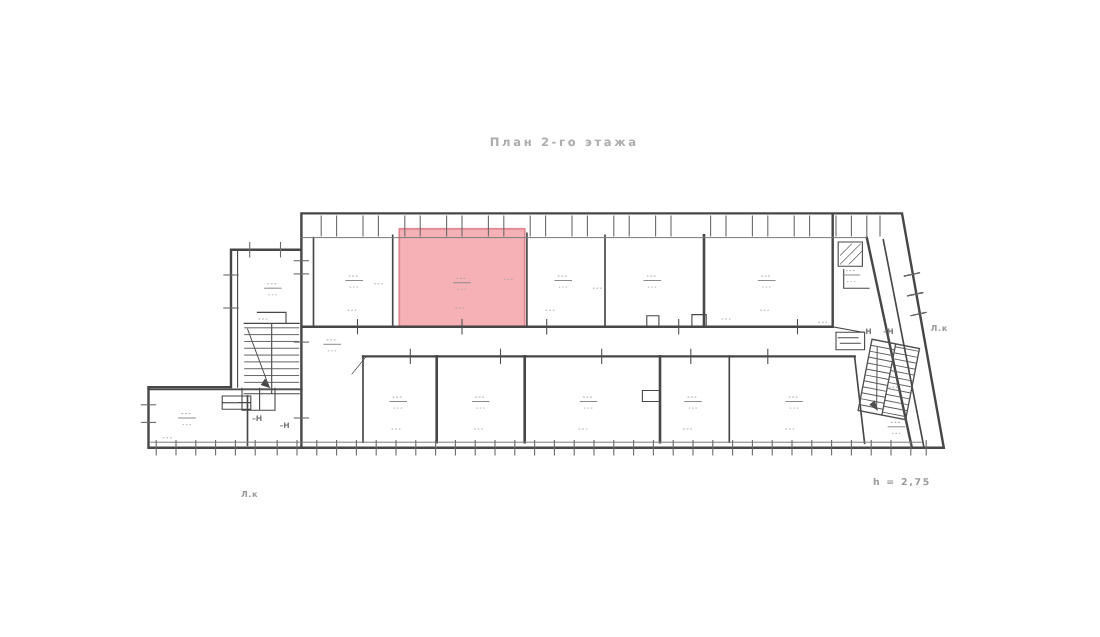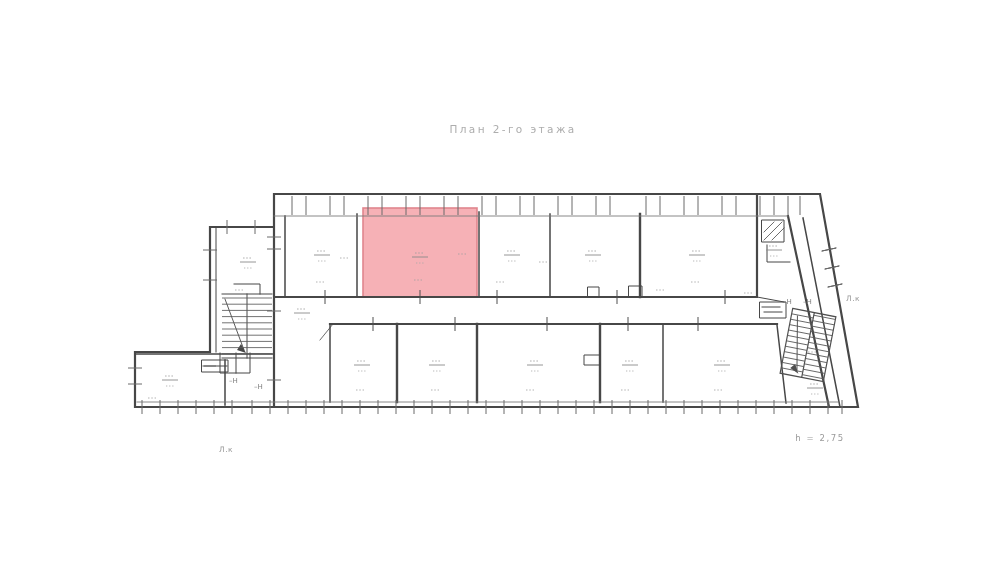--- a/index.html
+++ b/index.html
@@ -1,17 +1,17 @@
 <!DOCTYPE html>
 <html><head>
 <meta charset="utf-8">
 <style>
   html,body{margin:0;padding:0;background:#ffffff;}
   .canvas{position:relative;width:1000px;height:579px;background:#ffffff;overflow:hidden;
-          font-family:"DejaVu Sans", sans-serif;}
+          font-family:"DejaVu Sans", sans-serif;font-weight:bold;}
   svg{display:block;}
   text{font-family:"DejaVu Sans", sans-serif;}
 </style>
 </head>
 <body>
 
 <div class="canvas">
   <svg width="1000" height="579" viewBox="0 0 1000 579">
 
     <text x="513" y="133" text-anchor="middle" font-size="10.5" letter-spacing="2.4" fill="#adadad">План 2-го этажа</text>

